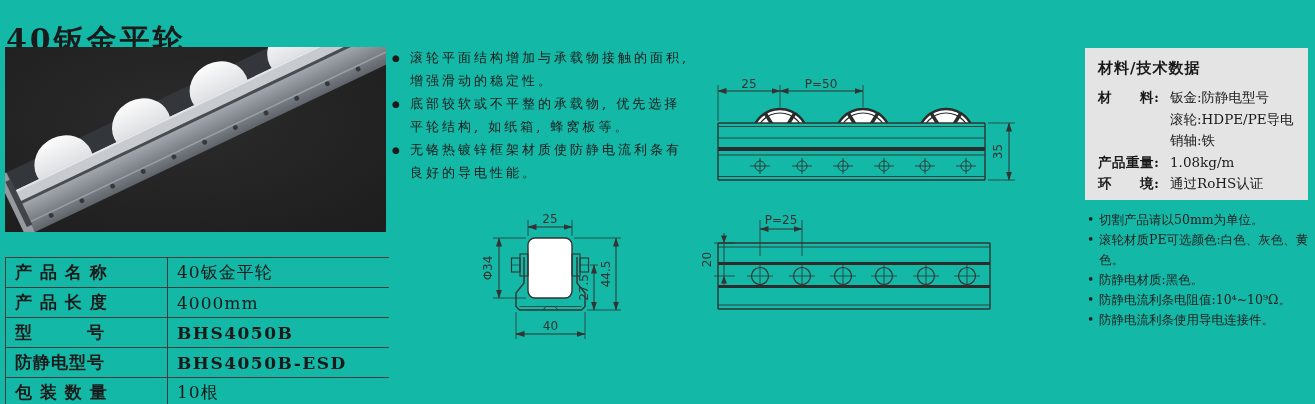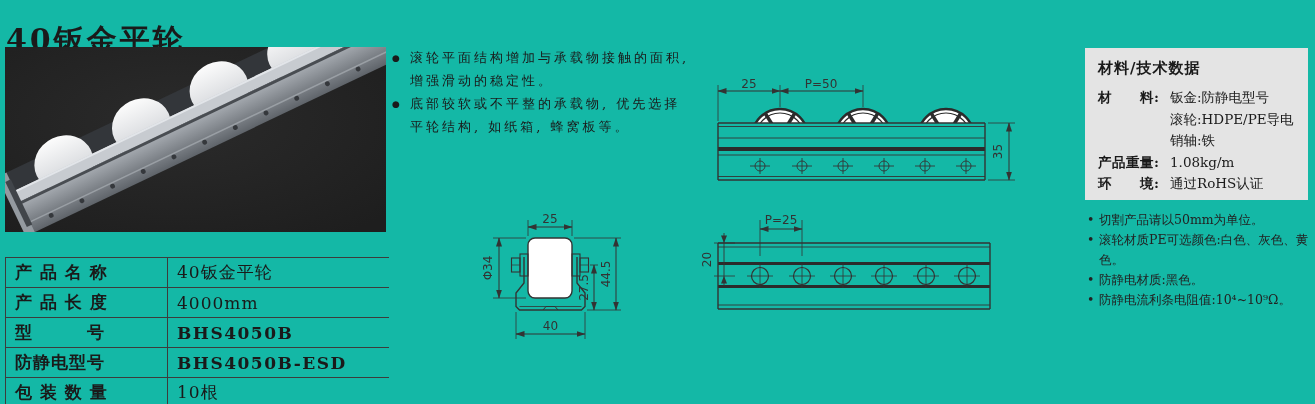--- a/index.html
+++ b/index.html
@@ -88,20 +88,21 @@
         </g>
         <rect x="-8" y="-66" width="10" height="66" fill="#949aa0"></rect>
         <rect x="-3" y="-58" width="6" height="50" fill="#41454a"></rect>
       </g>
     </g>
   </svg>
 
   <ul class="features">
     <li>滚轮平面结构增加与承载物接触的面积, 增强滑动的稳定性。</li>
     <li>底部较软或不平整的承载物, 优先选择平轮结构, 如纸箱, 蜂窝板等。</li>
+    <li>无铬热镀锌框架材质使防静电流利条有良好的导电性能。</li>
   </ul>
 
   <svg id="dwg-cross" class="dwg" width="215" height="160" viewBox="0 0 215 160">
     <defs>
       <marker id="ca" markerWidth="9" markerHeight="6" refX="8.5" refY="3" orient="auto-start-reverse">
         <path d="M0,0L9,3L0,6z" fill="#333"></path>
       </marker>
     </defs>
     <g stroke="#333" fill="none">
       <rect x="45" y="45" width="44" height="60" rx="7" stroke-width="1.4" fill="#fff"></rect>
@@ -290,20 +291,21 @@
       <span class="mlabel">环　　境:</span>
       <span class="mval">通过RoHS认证</span>
     </div>
   </div>
 
   <ul class="notes">
     <li>切割产品请以50mm为单位。</li>
     <li>滚轮材质PE可选颜色:白色、灰色、黄色。</li>
     <li>防静电材质:黑色。</li>
     <li>防静电流利条电阻值:10⁴~10⁹Ω。</li>
+    <li>防静电流利条使用导电连接件。</li>
   </ul>
 
   <table class="spec">
     <tbody>
       <tr>
         <td class="l">产 品 名 称</td>
         <td class="v">40钣金平轮</td>
       </tr>
       <tr>
         <td class="l">产 品 长 度</td>

